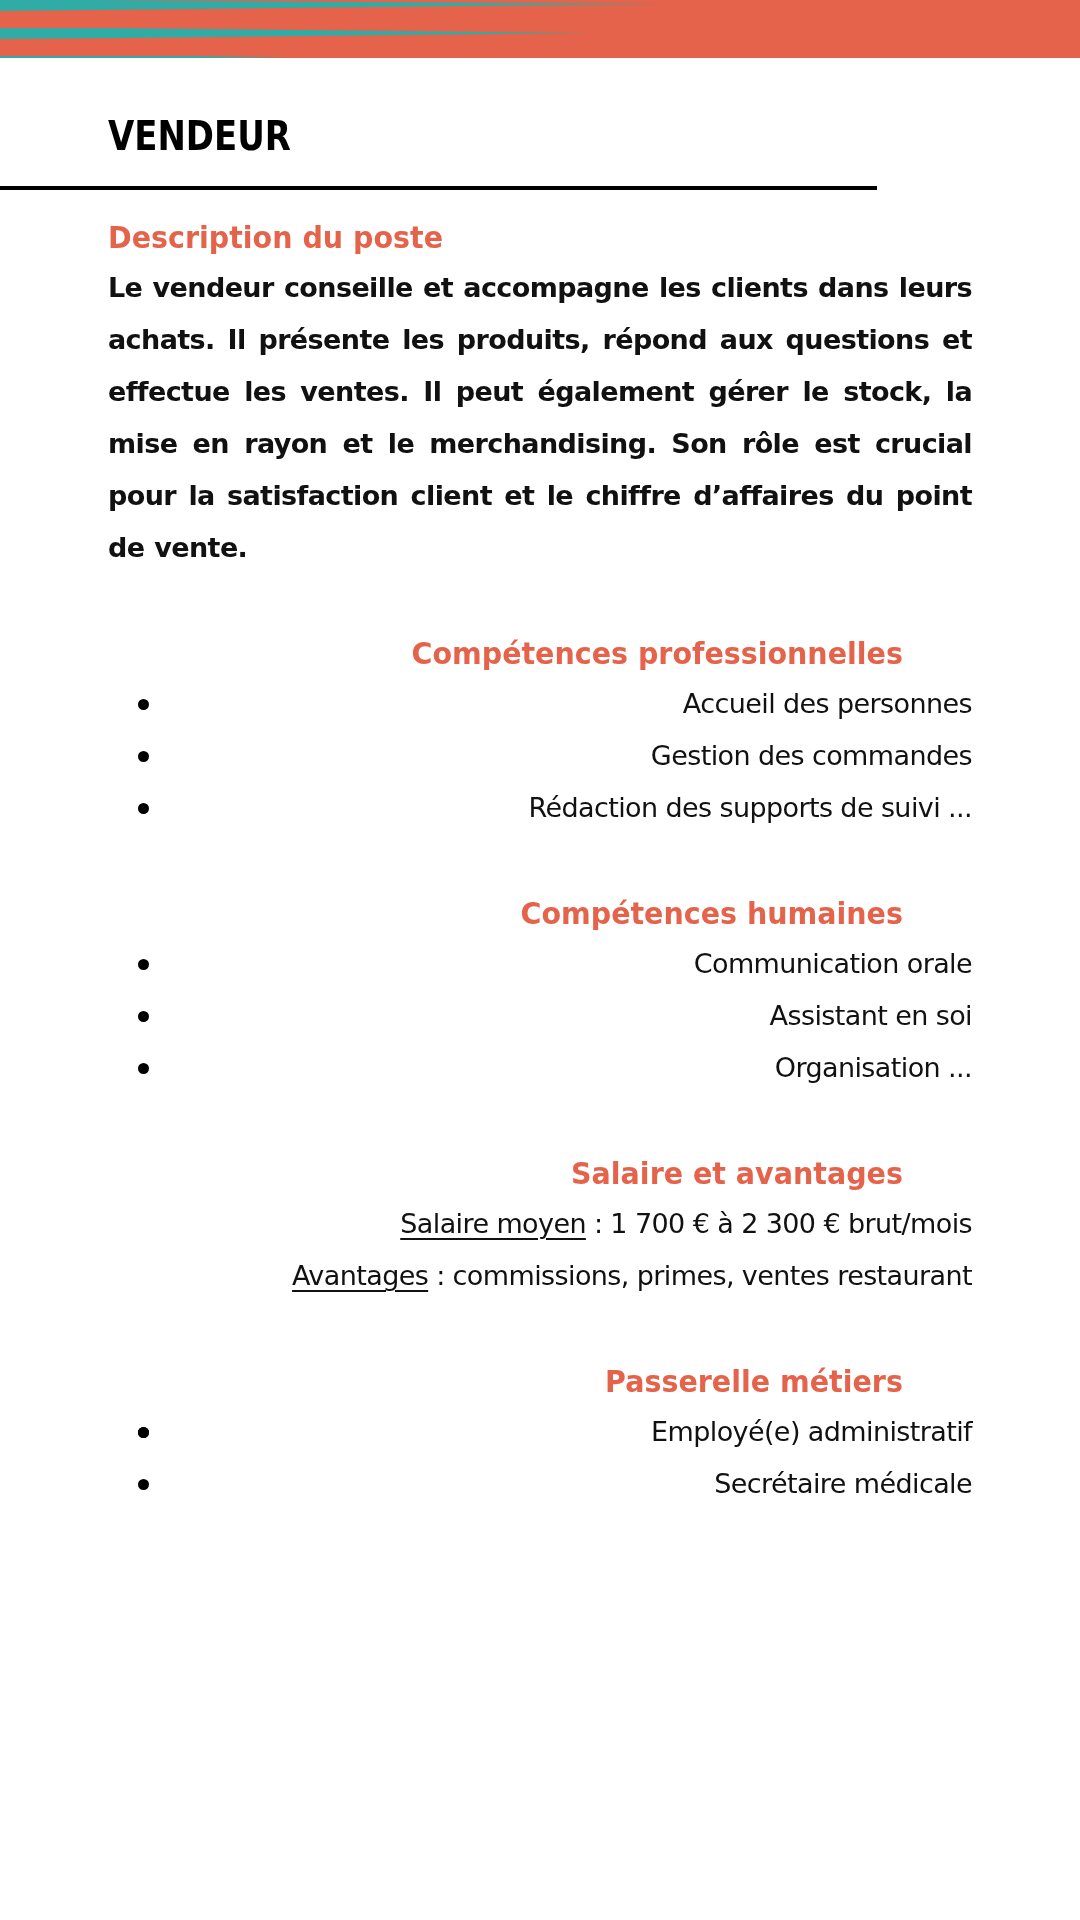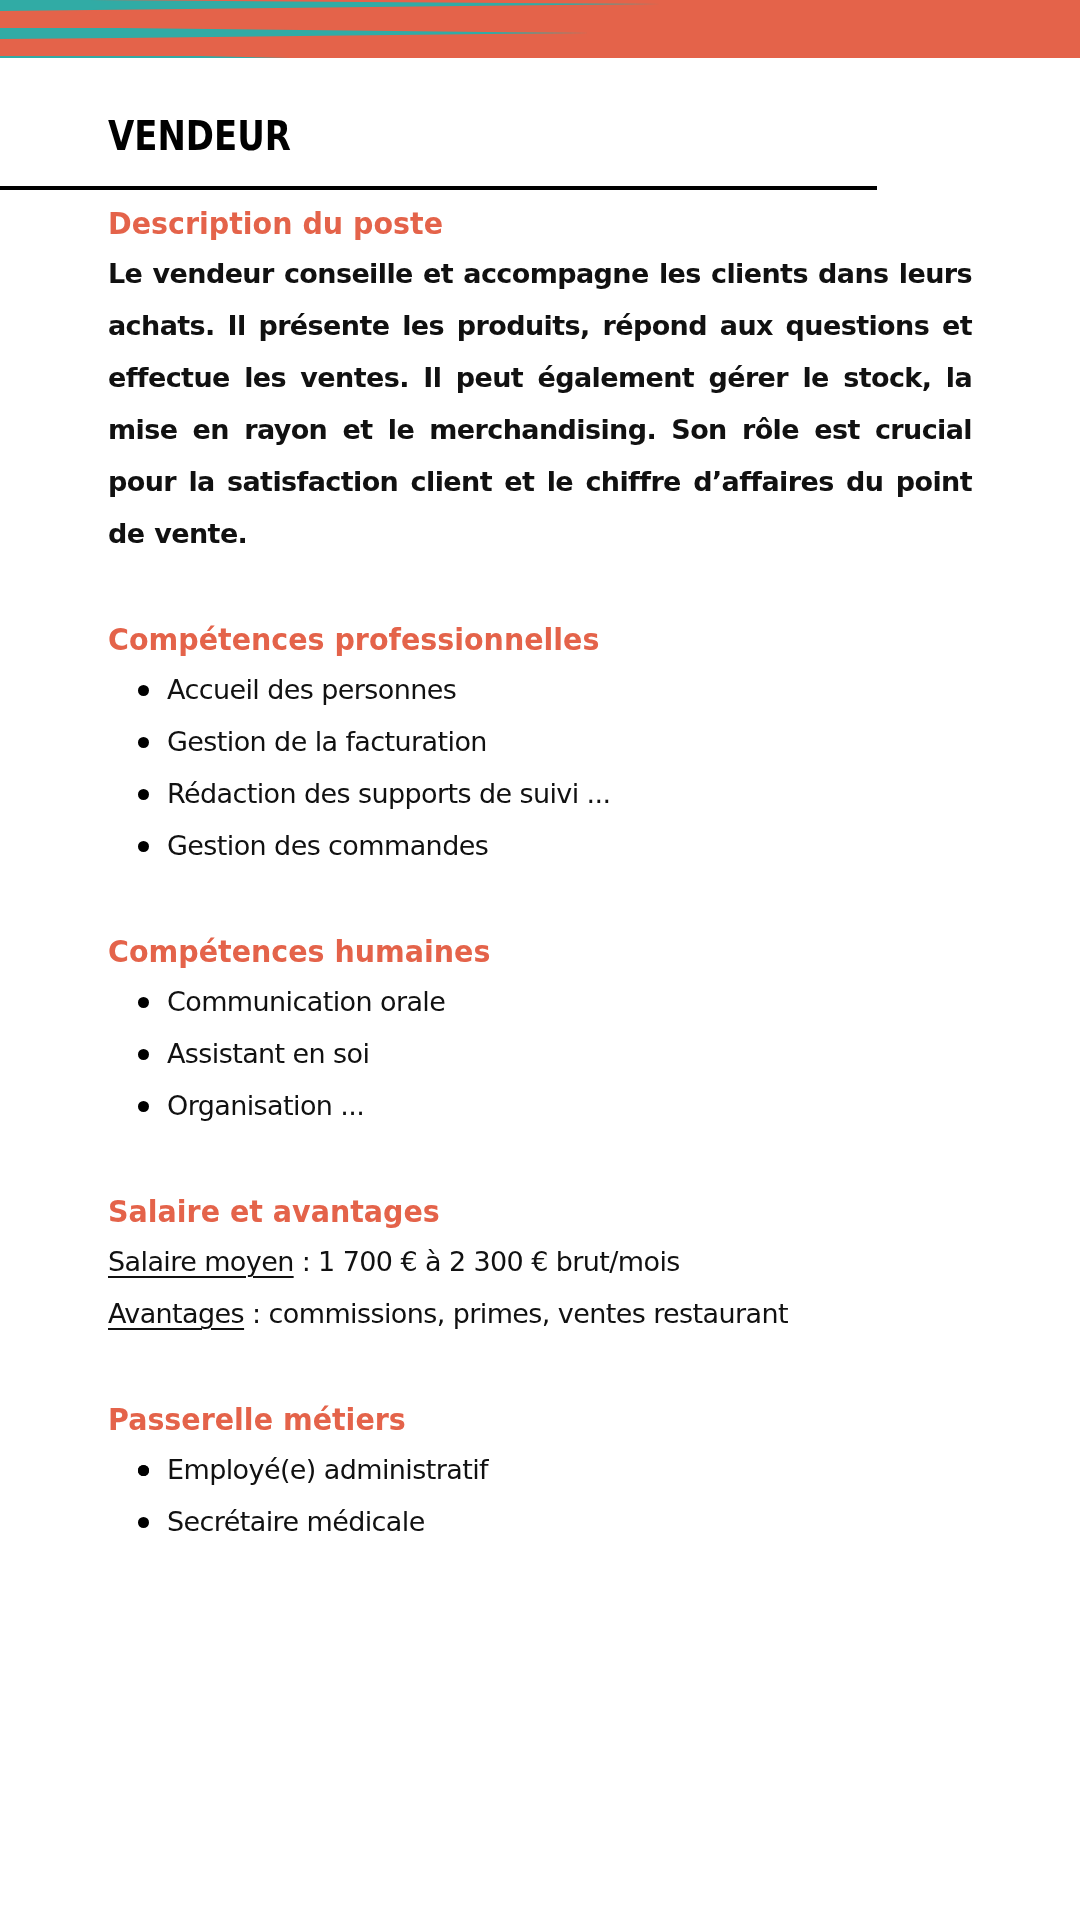--- a/index.html
+++ b/index.html
@@ -19,24 +19,24 @@
     font-family: "DejaVu Sans Condensed", "DejaVu Sans", sans-serif;
     font-weight: bold; font-size: 41px; letter-spacing: 0px;
     color: #000000; line-height: 56px; margin: 0;
     transform: scaleX(0.92); transform-origin: left center;
   }
   .title-rule {
     position: absolute; left: 0; top: 186px; width: 877px; height: 4px;
     background: #000000;
   }
   .content {
-    position: absolute; left: 108px; top: 198px; width: 864px;
+    position: absolute; left: 108px; top: 212px; width: 864px;
   }
   .section { margin: 0; }
-  .section + .section { margin-top: 54px; }
+  .section + .section { margin-top: 54px; text-align: right; }
   .section-heading {
     font-weight: bold; font-size: 31px; color: #E4634A;
     line-height: 50px; margin: 0;
     transform: scaleX(0.92); transform-origin: left center;
     white-space: nowrap;
   }
   .body-text {
     font-size: 27px; line-height: 52px; margin: 0;
     text-align: justify; text-align-last: left;
     font-weight: 700; letter-spacing: -0.6px; word-spacing: 1px;
@@ -72,23 +72,22 @@
 
   <section class="section">
     <h2 class="section-heading">Description du poste</h2>
     <p class="body-text">Le vendeur conseille et accompagne les clients dans leurs achats. Il présente les produits, répond aux questions et effectue les ventes. Il peut également gérer le stock, la mise en rayon et le merchandising. Son rôle est crucial pour la satisfaction client et le chiffre d’affaires du point de vente.</p>
   </section>
 
   <section class="section">
     <h2 class="section-heading">Compétences professionnelles</h2>
     <ul class="bullets">
       <li><span class="dot"></span><span>Accueil des personnes</span></li>
-      <li><span class="dot"></span><span>Gestion de la facturation</span></li>
+      <li><span class="dot"></span><span>Gestion des commandes</span></li>
       <li><span class="dot"></span><span>Rédaction des supports de suivi ...</span></li>
-      <li><span class="dot"></span><span>Gestion des commandes</span></li>
     </ul>
   </section>
 
   <section class="section">
     <h2 class="section-heading">Compétences humaines</h2>
     <ul class="bullets">
       <li><span class="dot"></span><span>Communication orale</span></li>
       <li><span class="dot"></span><span>Assistant en soi</span></li>
       <li><span class="dot"></span><span>Organisation ...</span></li>
     </ul>

